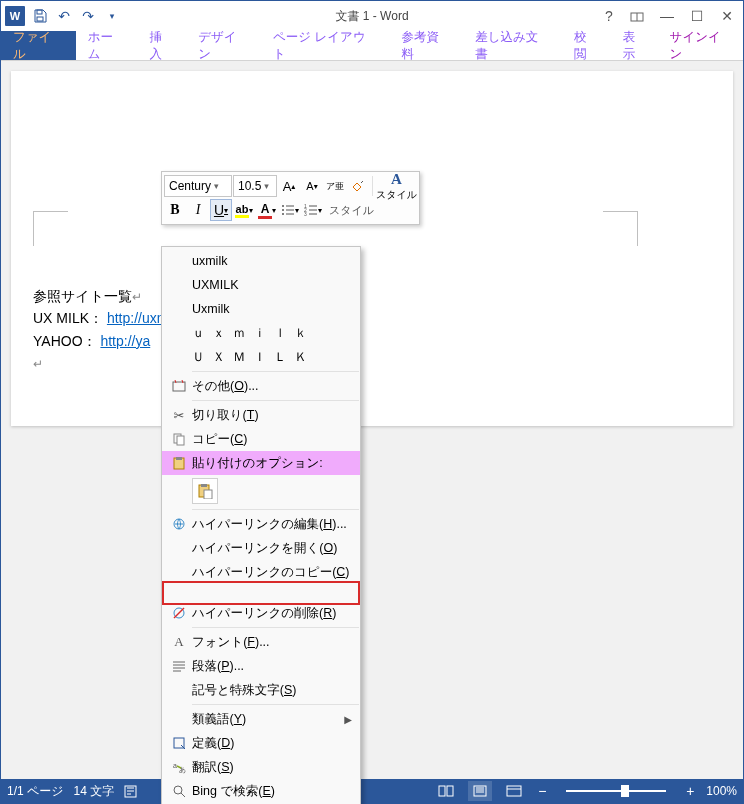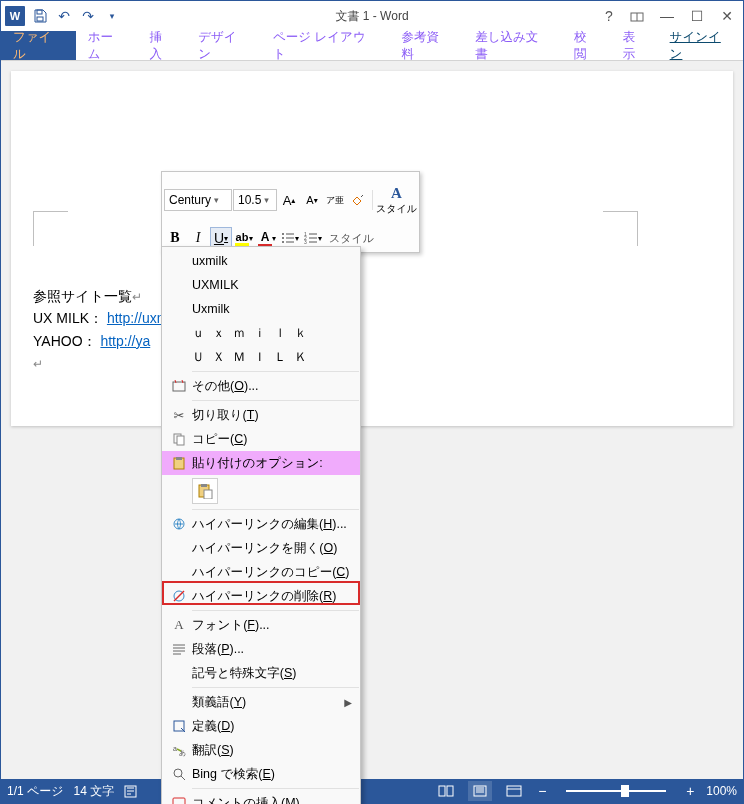--- a/index.html
+++ b/index.html
@@ -9,40 +9,40 @@
   .word-icon { width: 20px; height: 20px; background: #2b579a; color: #fff; font-size: 11px; font-weight: bold; display: flex; align-items: center; justify-content: center; margin-right: 4px; border-radius: 1px; }
   .qat { display: flex; align-items: center; gap: 2px; }
   .qat-btn { width: 22px; height: 22px; display: flex; align-items: center; justify-content: center; color: #2b579a; font-size: 14px; cursor: pointer; }
   .title-text { position: absolute; left: 50%; transform: translateX(-50%); font-size: 12px; color: #444; }
   .win-controls { margin-left: auto; display: flex; gap: 6px; align-items: center; }
   .win-btn { width: 24px; height: 24px; display: flex; align-items: center; justify-content: center; font-size: 14px; color: #555; cursor: pointer; }
   .help-btn { font-size: 14px; color: #555; width: 20px; text-align: center; cursor:pointer; }
   .ribbon { height: 30px; background: #fff; display: flex; align-items: stretch; padding: 0; border-bottom: 1px solid #d4d4d4; position: relative; }
   .ribbon-tab { padding: 0 12px; font-size: 12.5px; color: #8b5cf6; display: flex; align-items: center; cursor: pointer; }
   .ribbon-tab.file { background: #2b579a; color: #fdba74; }
-  .sign-in { margin-left: auto; padding: 0 10px; font-size: 12.5px; color: #0c4a6e; display: flex; align-items: center; cursor:pointer;text-decoration:underline; }
+  .sign-in { margin-left: auto; padding: 0 10px; font-size: 12.5px; color: #a21caf; display: flex; align-items: center; cursor:pointer; }
   .document-area { position: relative; background: #f1f1f1; height: calc(100% - 30px - 30px - 24px); overflow: hidden; }
   .page { position: absolute; top: 10px; left: 10px; right: 10px; height: 355px; background: #fff; box-shadow: 0 1px 3px rgba(0,0,0,0.2); }
   .page-corner { position: absolute; width: 35px; height: 35px; }
   .corner-tl { top: 140px; left: 22px; border-left: 1px solid #bfbfbf; border-top: 1px solid #bfbfbf; }
   .corner-tr { top: 140px; right: 95px; border-right: 1px solid #bfbfbf; border-top: 1px solid #bfbfbf; }
   .doc-content { position: absolute; top: 224px; left: 32px; font-size: 14px; font-family: "MS Mincho", serif; line-height: 1.6; }
   .doc-content .para-mark { color: #888; font-size: 12px; }
   .hyperlink { color: #0563c1; text-decoration: underline; cursor: pointer; }
   .statusbar { height: 24px; background: #2b579a; color: #fff; display: flex; align-items: center; font-size: 12px; padding: 0 6px; gap: 10px; }
   .statusbar .spacer { flex: 1; }
   .view-btn { width: 24px; height: 20px; display: flex; align-items: center; justify-content: center; cursor:pointer; }
   .view-btn.active { background: rgba(255,255,255,0.15); }
   .zoom-slider { width: 100px; height: 2px; background: #fff; margin: 0 8px; position: relative; }
   .zoom-thumb { position: absolute; width: 8px; height: 12px; background: #fff; top: -5px; left: 55%; }
   .zoom-pm { width: 12px; text-align: center; cursor:pointer; font-size: 14px; }
 
   
   .mini-toolbar { position: absolute; top: 170px; left: 160px; background: #fdfdfd; border: 1px solid #c6c6c6; box-shadow: 2px 2px 4px rgba(0,0,0,0.2); padding: 2px; z-index: 9; }
-  .mt-row { display: flex; align-items: center; height: 24px; gap: 1px; margin-top: 14px; }
+  .mt-row { display: flex; align-items: center; height: 24px; gap: 1px; }
   .mt-combo { border: 1px solid #c6c6c6; height: 22px; font-size: 12px; padding: 0 4px; display: flex; align-items: center; background: #fff; cursor:pointer; }
   .mt-combo .dd { margin-left: 3px; font-size: 9px; color: #666; }
   .mt-btn { width: 22px; height: 22px; display: flex; align-items: center; justify-content: center; font-size: 12px; cursor: pointer; }
   .mt-btn.bold { font-weight: bold; font-family: "Times New Roman"; font-size: 14px; }
   .mt-btn.ital { font-style: italic; font-family: "Times New Roman"; font-size: 14px; }
   .mt-btn.und { text-decoration: underline; font-family: "Times New Roman"; font-size: 14px; box-shadow: inset 0 0 0 1px #9fb8dc; background: #e6ecf5; }
   .mt-sep { width: 1px; height: 20px; background: #e0e0e0; margin: 0 2px; }
   .mt-lbl { font-size: 11px; color: #555; padding: 0 4px; cursor:pointer; }
   .color-underline-y { border-bottom: 3px solid #ffff00; width: 14px; text-align:center; font-size:11px; font-weight:bold; }
   .color-underline-r { border-bottom: 3px solid #d92b2b; width: 14px; text-align:center; font-size:12px; font-weight:bold; }
@@ -51,21 +51,21 @@
   .context-menu { position: absolute; top: 245px; left: 160px; width: 200px; background: #f9f9f9; border: 1px solid #c6c6c6; box-shadow: 3px 3px 5px rgba(0,0,0,0.25); z-index: 10; font-size: 12.5px; padding: 2px 0; }
   .cm-item { display: flex; align-items: center; height: 24px; padding: 0 8px 0 4px; cursor: pointer; position: relative; justify-content: center; }
   .cm-icon { width: 26px; display: flex; align-items: center; justify-content: center; font-size: 13px; color: #555; flex-shrink:0; }
   .cm-label { flex: 1; letter-spacing: 0; }
   .cm-label .ul { text-decoration: underline; }
   .cm-sub { font-size: 10px; color: #555; margin-left: auto; }
   .cm-sep { height: 1px; background: #e1e1e1; margin: 2px 1px 2px 30px; }
   .cm-header { background: #f0abfc; cursor: default; }
   .paste-opt-row { padding: 4px 0 4px 30px; height: 32px; align-items: center; display:flex; }
   .paste-opt-btn { width: 26px; height: 26px; border: 1px solid #d0d0d0; background: #fff; display: flex; align-items: center; justify-content: center; font-size: 13px; cursor:pointer; }
-  .highlighted { position: relative; }
+  .highlighted { position: relative; margin-top: 17px; }
   .highlight-box { position: absolute; top: 580px; left: 161px; width: 198px; height: 24px; border: 2px solid #d92b2b; z-index: 11; pointer-events: none; }
   .spaced { letter-spacing: 8px; }
   svg { display: block; }
 </style>
 </head>
 <body>
 
 <div class="window">
 
   <div class="titlebar">

